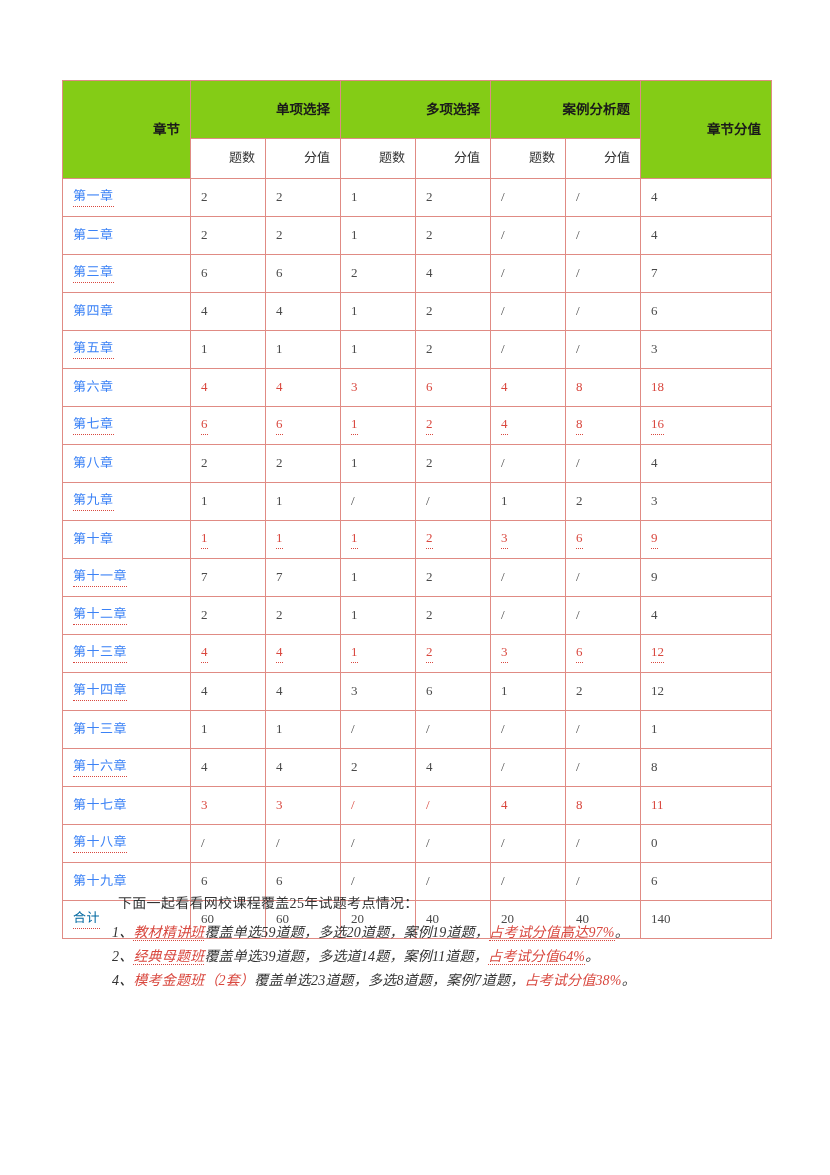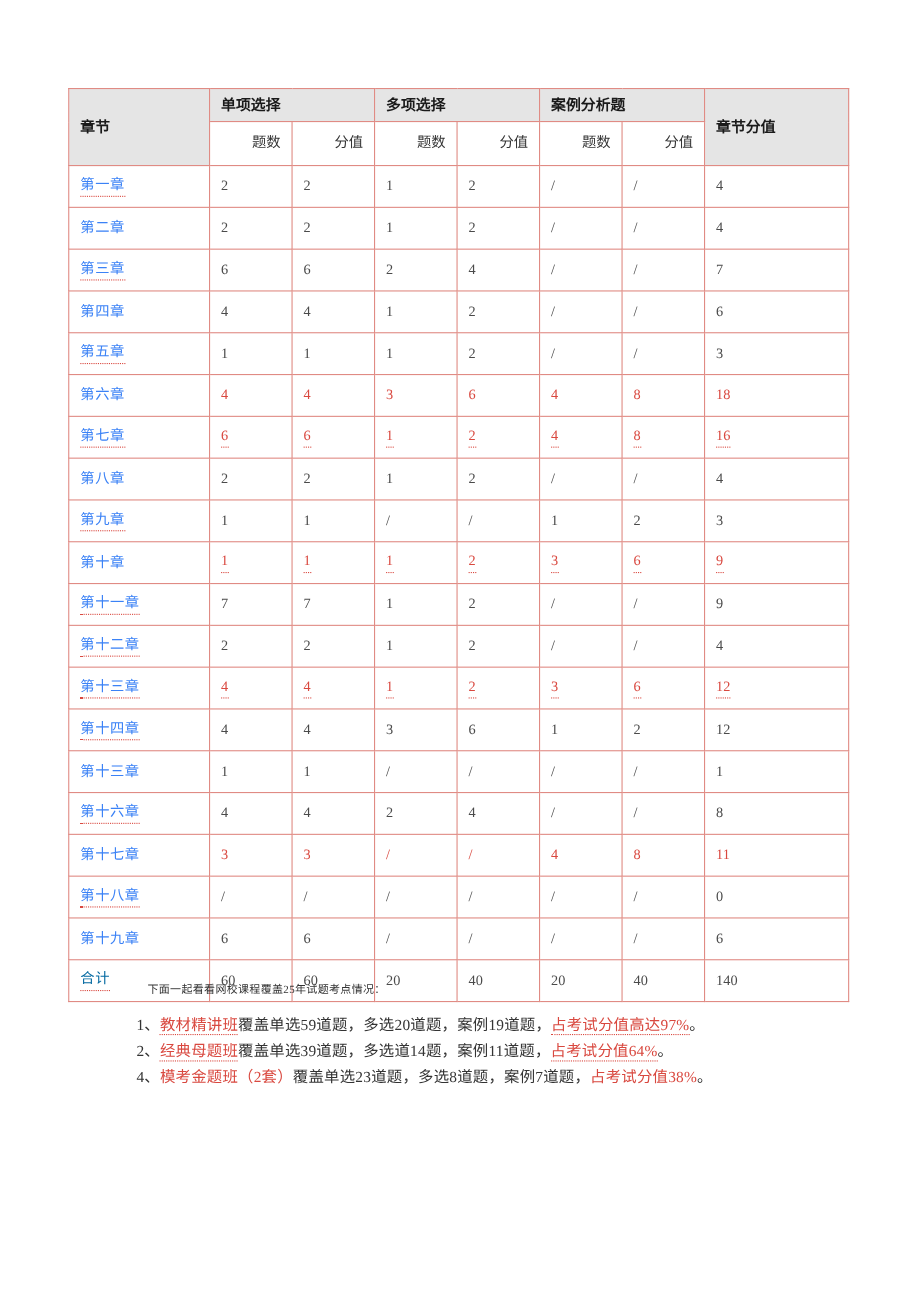--- a/index.html
+++ b/index.html
@@ -51,27 +51,27 @@
     padding: 0 10px;
     vertical-align: middle;
     font-size: 13px;
     line-height: 1.3;
     height: 38px;
     box-sizing: border-box;
     font-weight: normal;
   }
 
   table.stat thead th {
-    background: #e5e5e5;
-    text-align: left;
+    background: #84cc16;
+    text-align: right;
     font-family: "Liberation Sans", "DejaVu Sans", sans-serif;
     font-weight: bold;
     font-size: 13.5px;
     color: #1a1a1a;
-    height: 30px;
+    height: 58px;
   }
 
   table.stat thead tr.sub th {
     background: #ffffff;
     text-align: right;
     font-family: "Liberation Serif", "DejaVu Serif", serif;
     font-weight: normal;
     font-size: 13px;
     color: #333333;
     height: 40px;
@@ -120,30 +120,31 @@
   }
   .sec-heading {
     font-family: "Liberation Sans", "DejaVu Sans", sans-serif;
     font-weight: bold;
     font-size: 15px;
     color: #d02b20;
     letter-spacing: 1px;
     margin: 0 0 14px 42px;
   }
   .sec-intro {
-    font-size: 10px;
+    font-size: 14px;
     color: #333333;
-    margin: 0 0 6px 72px;
+    margin: 0 0 6px 56px;
     line-height: 1.55;
     letter-spacing: 0.3px;
   }
   ol.points {
     list-style: none;
-    margin: 12px;
+    margin: 0;
     padding: 0;
+    font-style: italic;
   }
   ol.points li {
     font-size: 14px;
     color: #333333;
     line-height: 1.72;
     margin-left: 50px;
     letter-spacing: 0.2px;
     white-space: nowrap;
   }
   .num { color: #333333; }

